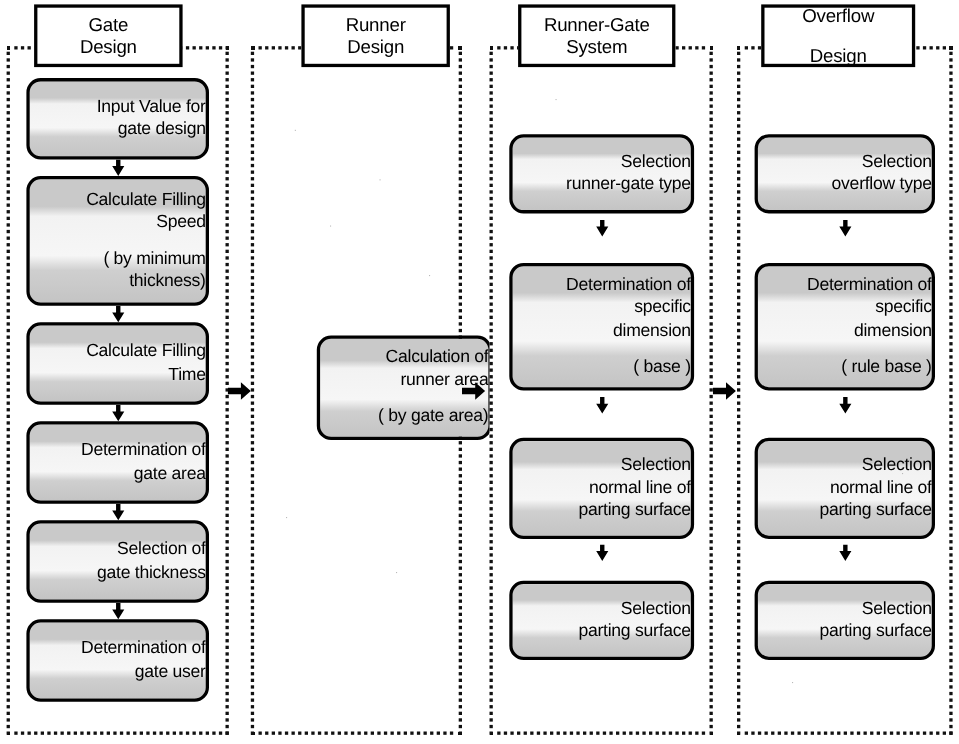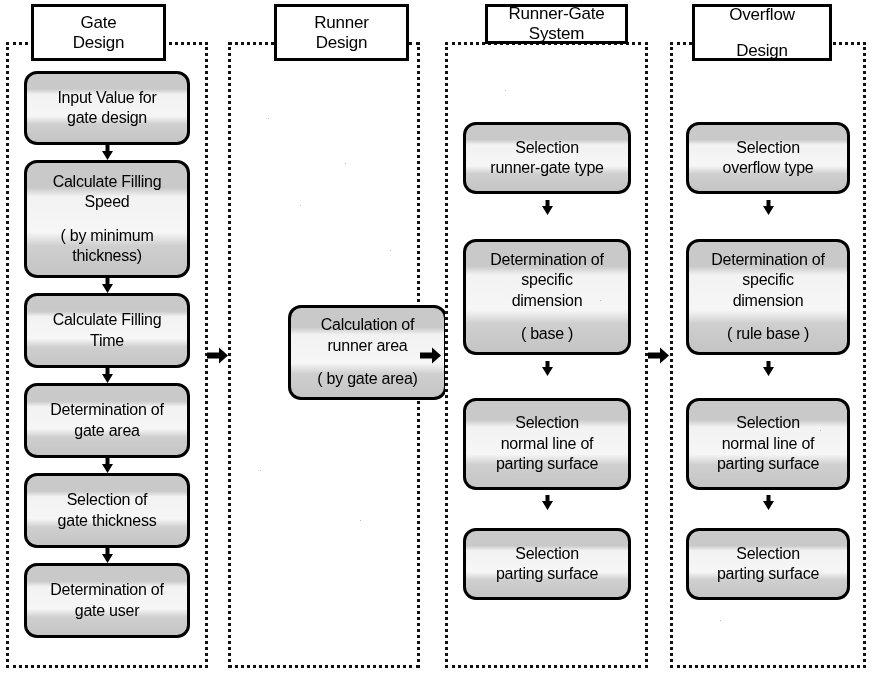--- a/index.html
+++ b/index.html
@@ -57,21 +57,21 @@
         to bottom,
         #c9c9c9 0px,
         #c9c9c9 22%,
         #f2f2f2 30%,
         #f6f6f6 62%,
         #cfcfcf 74%,
         #c4c4c4 100%
       );
     display: flex;
     flex-direction: column;
-    align-items: center;
+    align-items: flex-end;
     justify-content: center;
     text-align: center;
     line-height: 1.28;
     font-size: 16px;
     color: #000000;
     letter-spacing: -0.25px;
     overflow: hidden;
   }
   .pbox .ln { display: block; white-space: nowrap; }
   .pbox .ln.gap { margin-top: 13px; }
@@ -192,21 +192,21 @@
   </div>
 
   <div class="harrow" style="left:420px; top:347px;">
     <svg width="22" height="17" viewBox="0 0 22 17">
         <path d="M0 5.5 h12 v-5 L21 8.5 L12 16.5 v-5 H0 z" fill="#000"></path>
       </svg>
   </div>
 
   <div class="panel" style="left:445px; top:42px; width:203px; height:626px;"></div>
 
-  <div class="title-plate" style="left:485px; top:4px; width:143px; height:40px;">
+  <div class="title-plate" style="left:471px; top:4px; width:143px; height:57px;">
     <span class="tl">Runner-Gate</span>
     <span class="tl">System</span>
   </div>
 
   <div class="pbox" style="left:463px; top:122px; width:168px; height:72px;">
     <span class="ln">Selection</span>
     <span class="ln">runner-gate type</span>
   </div>
   <div class="varrow" style="left:540px; top:200px;">
     <svg width="15" height="16" viewBox="0 0 15 16">

